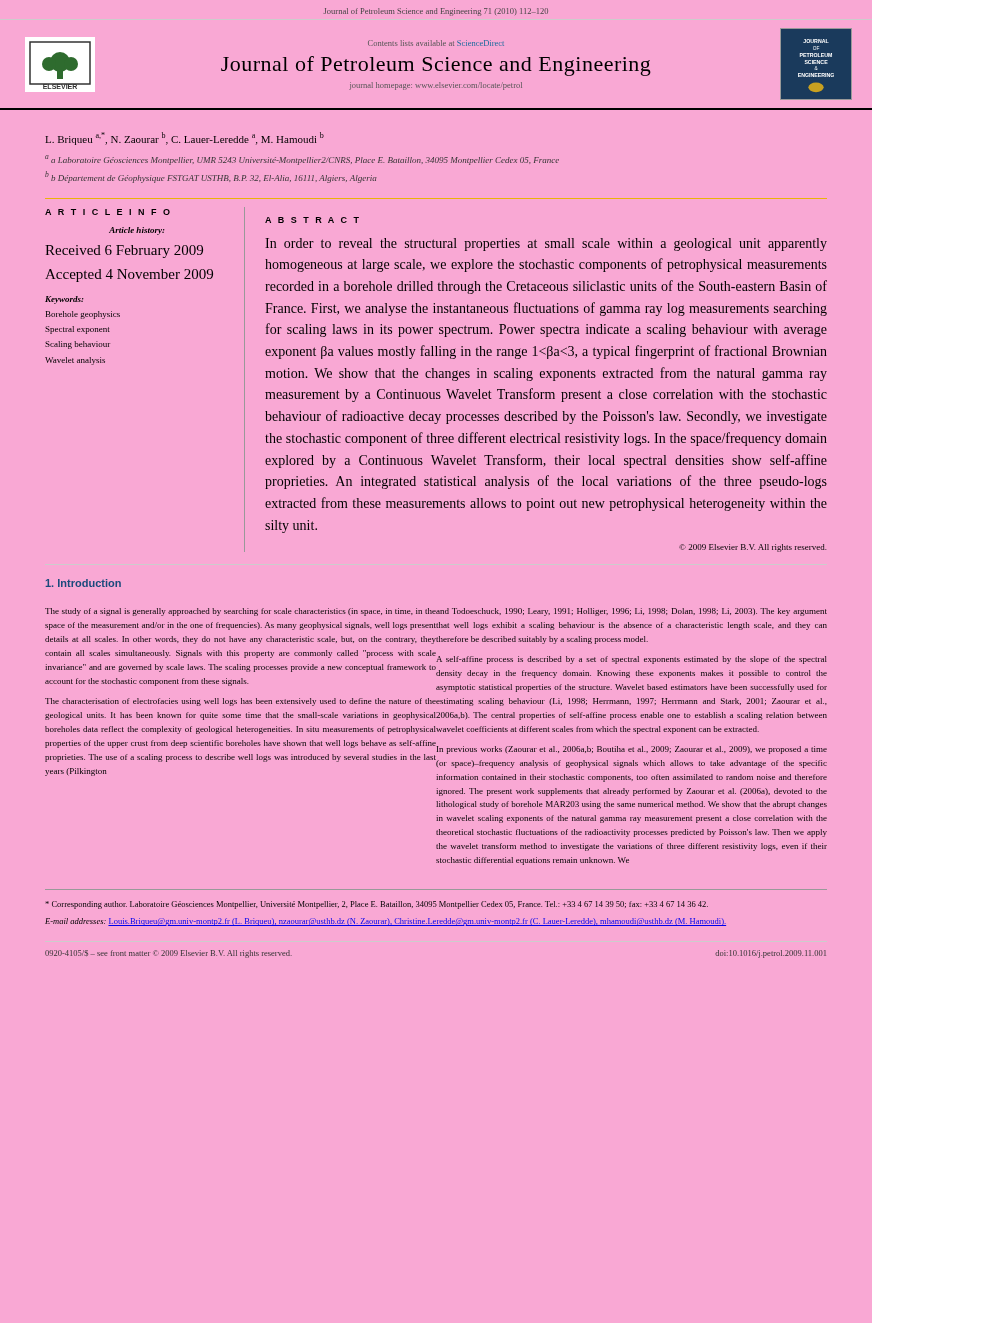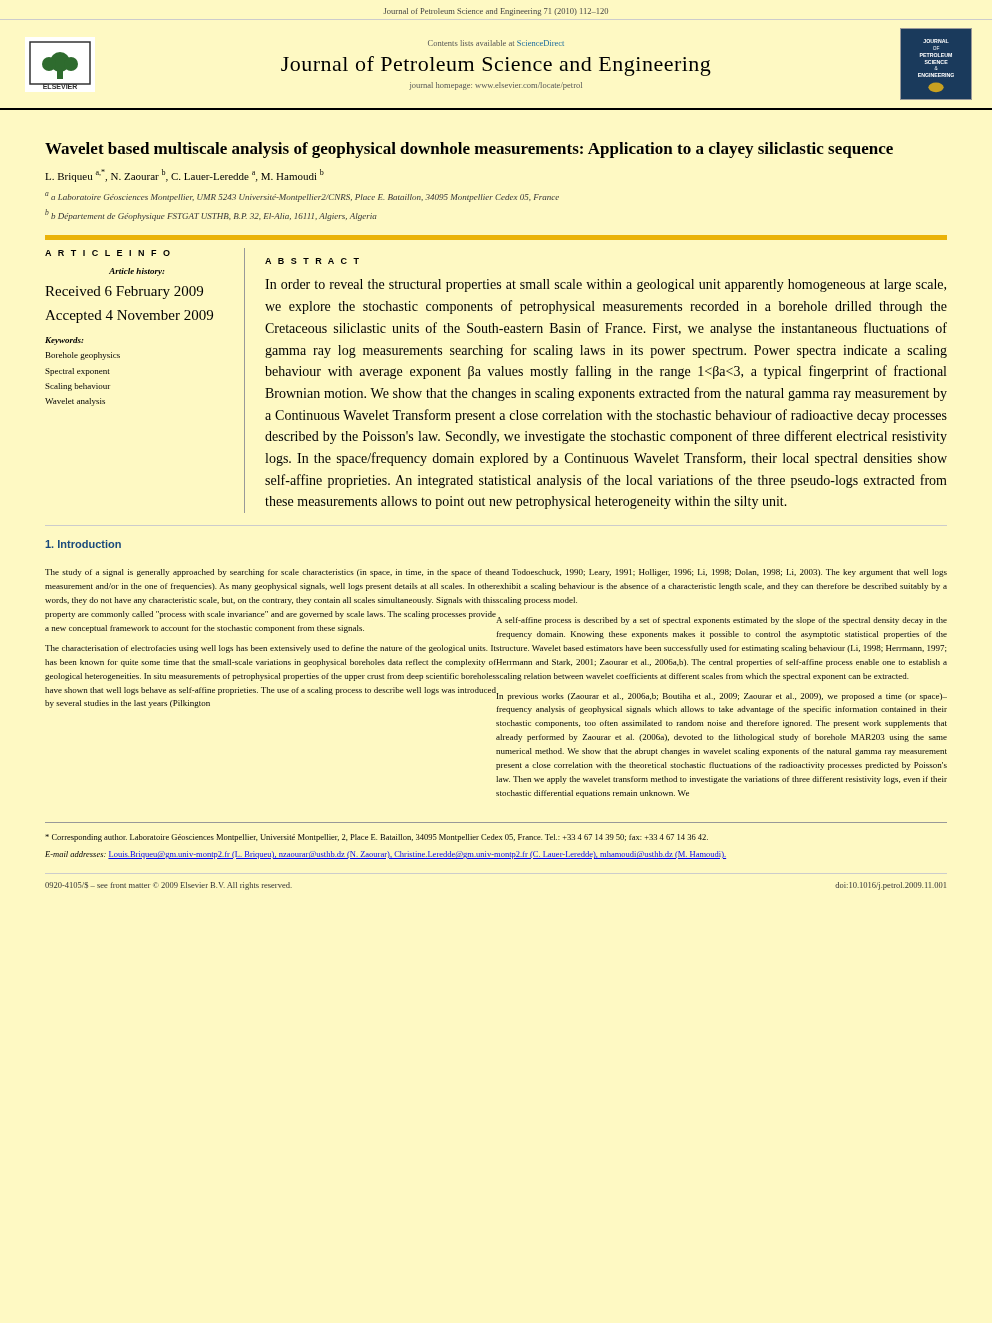--- a/index.html
+++ b/index.html
@@ -6,23 +6,23 @@
     body {
       background: #fff;
       font-family: "Times New Roman", Times, serif;
       font-size: 10px;
       color: #000;
       width: 992px;
       min-height: 1323px;
     }
 
     .page-wrapper {
-      width: 992px;
+      width: 872px;
       min-height: 1323px;
-      background: #fef9c3;
+      background: #f9a8d4;
       padding: 0;
     }
 
     
     .journal-top-bar {
       text-align: center;
       font-size: 8.5px;
       color: #444;
       padding: 6px 0 3px 0;
       border-bottom: 1px solid #ccc;
@@ -135,21 +135,21 @@
 
     .affiliations p {
       margin-bottom: 2px;
     }
 
     
     .two-column-section {
       display: flex;
       gap: 20px;
       margin: 12px 0;
-      border-top: 5px solid #eab308;
+      border-top: 1px solid #eab308;
       padding-top: 8px;
     }
 
     .article-info-col {
       width: 200px;
       flex-shrink: 0;
       border-right: 1px solid #999;
       padding-right: 15px;
     }
 
@@ -325,21 +325,20 @@
           <text x="32" y="46" text-anchor="middle" fill="white" font-size="5.5" font-family="Arial" font-weight="bold">ENGINEERING</text>
 
           <ellipse cx="32" cy="57" rx="8" ry="5" fill="#c8a020"></ellipse>
         </svg>
       </div>
     </div>
   </div>
 
   <div class="main-content">
 
-    <div class="article-title">Wavelet based multiscale analysis of geophysical downhole measurements: Application to a clayey siliclastic sequence</div>
 
     <div class="authors">
       <span>L. Briqueu <sup>a,*</sup>, N. Zaourar <sup>b</sup>, C. Lauer-Leredde <sup>a</sup>, M. Hamoudi <sup>b</sup></span>
     </div>
 
     <div class="affiliations">
       <p><sup>a</sup> <span>a Laboratoire Géosciences Montpellier, UMR 5243 Université-Montpellier2/CNRS, Place E. Bataillon, 34095 Montpellier Cedex 05, France</span></p>
       <p><sup>b</sup> <span>b Département de Géophysique FSTGAT USTHB, B.P. 32, El-Alia, 16111, Algiers, Algeria</span></p>
     </div>
 
@@ -359,20 +358,21 @@
           <div>Borehole geophysics</div>
           <div>Spectral exponent</div>
           <div>Scaling behaviour</div>
           <div>Wavelet analysis</div>
         </div>
       </div>
 
       <div class="abstract-col">
         <h3>A B S T R A C T</h3>
         <div class="abstract-text">In order to reveal the structural properties at small scale within a geological unit apparently homogeneous at large scale, we explore the stochastic components of petrophysical measurements recorded in a borehole drilled through the Cretaceous siliclastic units of the South-eastern Basin of France. First, we analyse the instantaneous fluctuations of gamma ray log measurements searching for scaling laws in its power spectrum. Power spectra indicate a scaling behaviour with average exponent βa values mostly falling in the range 1&lt;βa&lt;3, a typical fingerprint of fractional Brownian motion. We show that the changes in scaling exponents extracted from the natural gamma ray measurement by a Continuous Wavelet Transform present a close correlation with the stochastic behaviour of radioactive decay processes described by the Poisson's law. Secondly, we investigate the stochastic component of three different electrical resistivity logs. In the space/frequency domain explored by a Continuous Wavelet Transform, their local spectral densities show self-affine proprieties. An integrated statistical analysis of the local variations of the three pseudo-logs extracted from these measurements allows to point out new petrophysical heterogeneity within the silty unit.</div>
+        <div class="copyright-line">© 2009 Elsevier B.V. All rights reserved.</div>
       </div>
 
     </div>
 
     <hr class="section-divider">
 
     <div style="margin-bottom:16px;">
       <span class="section-heading">
         <span>1.</span> <span>Introduction</span>
       </span>

